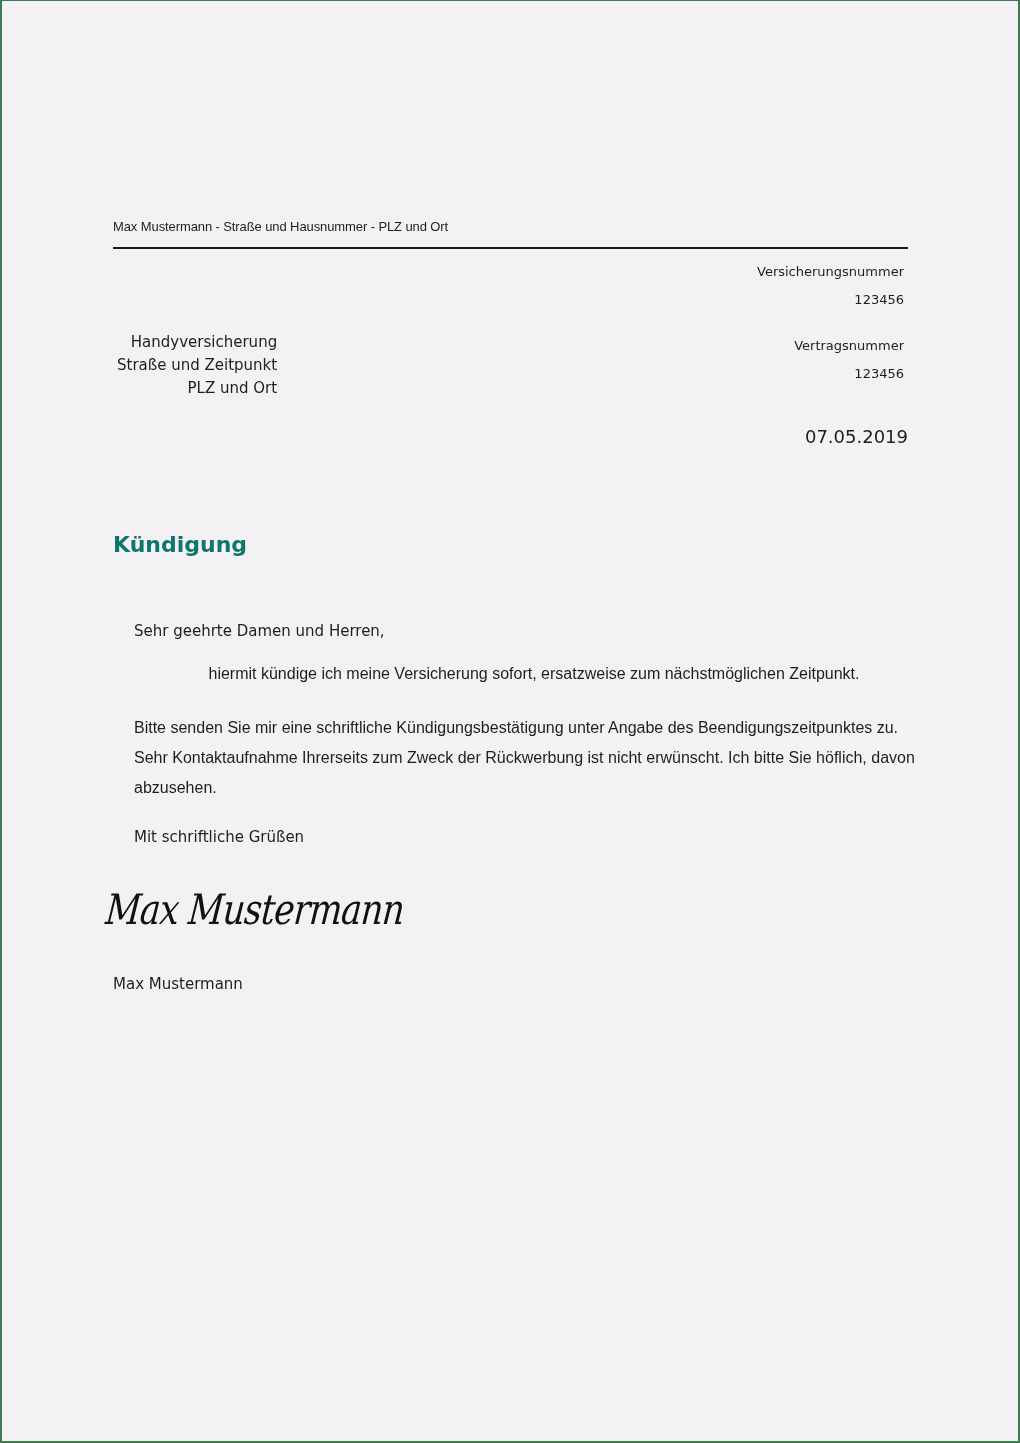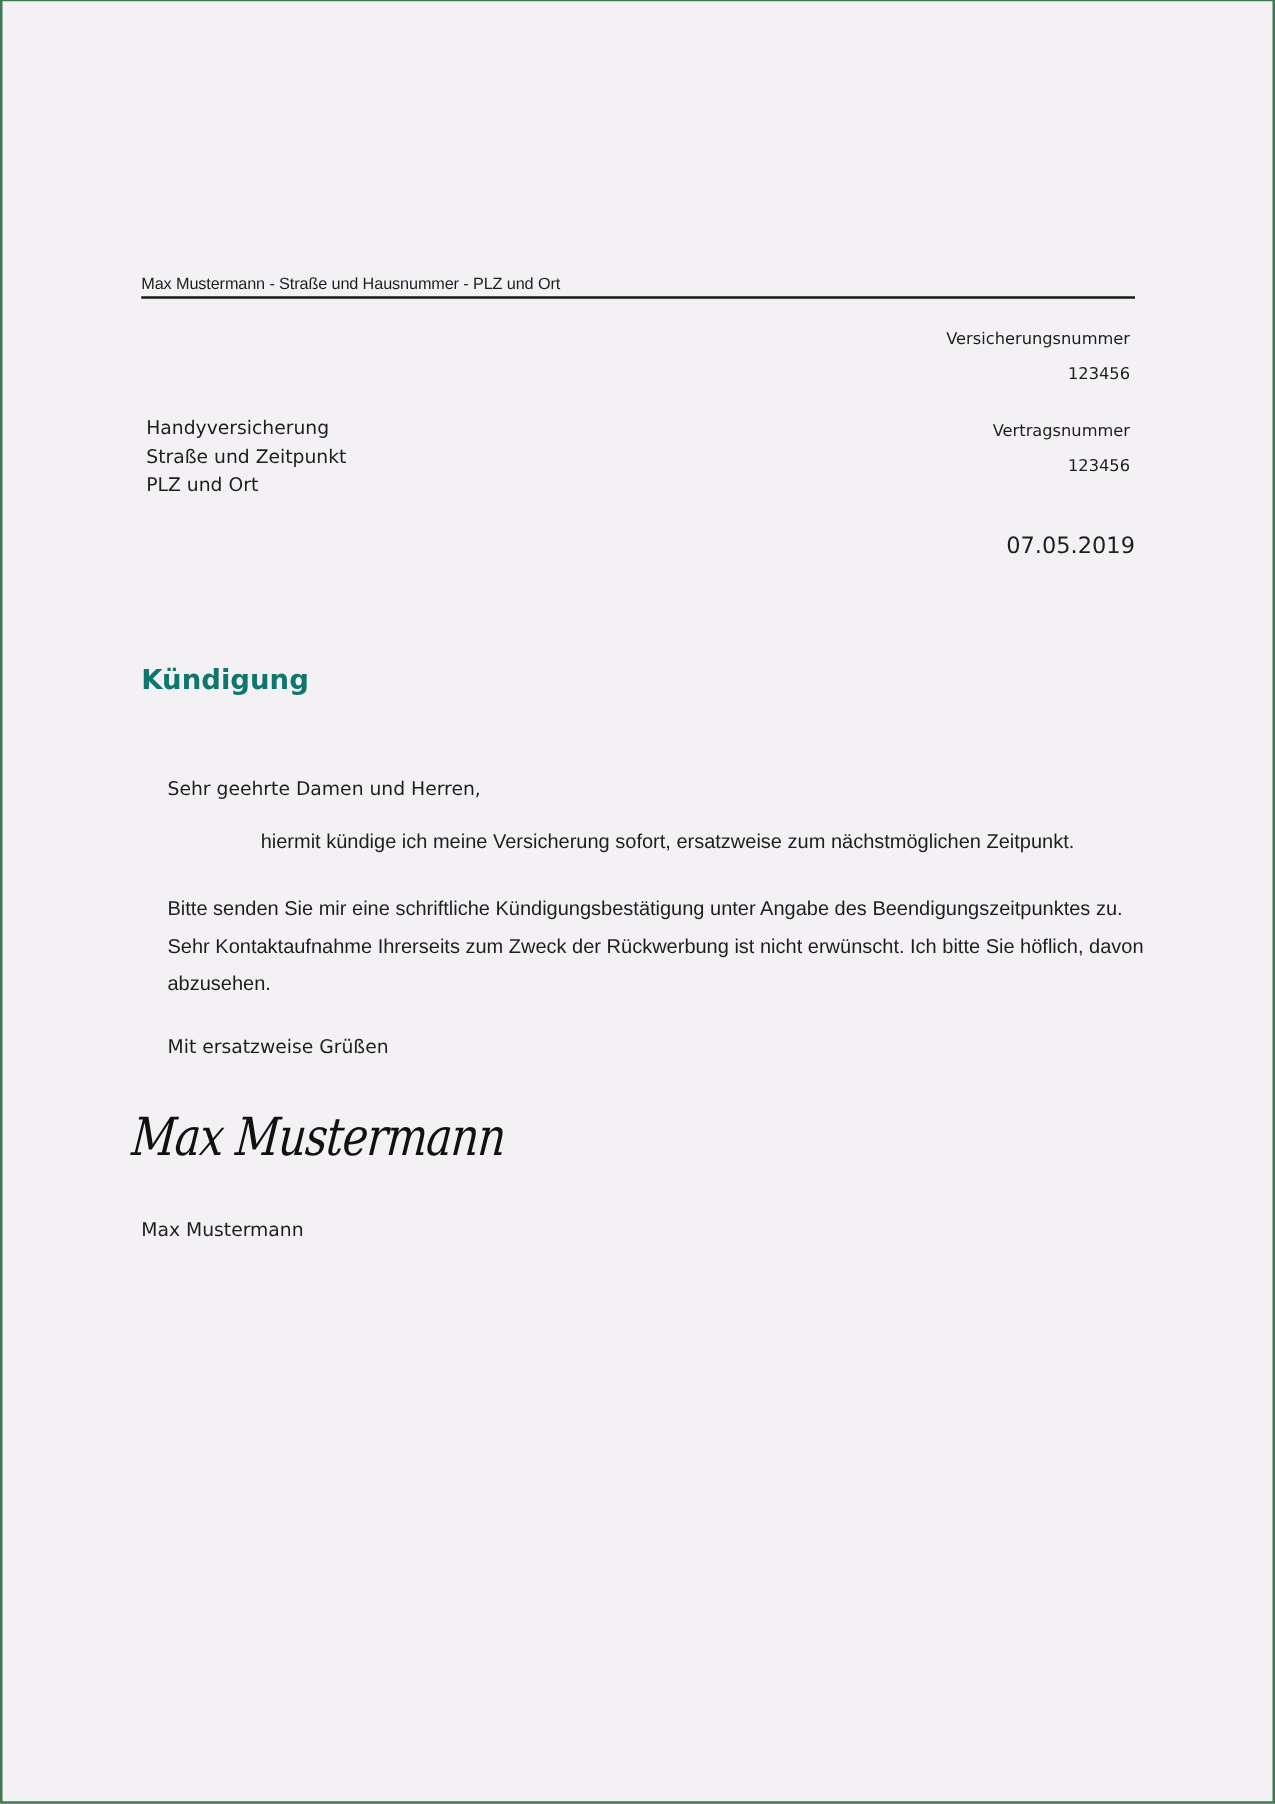--- a/index.html
+++ b/index.html
@@ -25,21 +25,21 @@
       pointer-events: none;
     }
     .sender-line {
       position: absolute;
       left: 113px;
       top: 219px;
       width: 795px;
       font-size: 13px;
       font-family: "Liberation Sans", sans-serif;
       letter-spacing: -0.1px;
-      padding-bottom: 3px;
+      padding-bottom: 13px;
       border-bottom: 2px solid #1a1a1a;
       color: #1e1e1e;
     }
     .meta-block {
       position: absolute;
       right: 116px;
       text-align: right;
       font-size: 13px;
       line-height: 28px;
     }
@@ -51,20 +51,21 @@
       top: 424px;
       font-size: 18px;
       line-height: 26px;
     }
     .recipient {
       position: absolute;
       left: 117px;
       top: 331px;
       font-size: 15px;
       line-height: 23px;
+      text-align: right;
     }
     .recipient div { white-space: nowrap; }
     .subject {
       position: absolute;
       left: 113px;
       top: 532px;
       font-size: 22px;
       font-weight: bold;
       color: #0f766e;
     }
@@ -128,17 +129,17 @@
 </div>
 
 <div class="subject">Kündigung</div>
 
 <div class="body-text salutation">Sehr geehrte Damen und Herren,</div>
 
 <div class="body-text para1">hiermit kündige ich meine Versicherung sofort, ersatzweise zum nächstmöglichen Zeitpunkt.</div>
 
 <div class="body-text para2">Bitte senden Sie mir eine schriftliche Kündigungsbestätigung unter Angabe des Beendigungszeitpunktes zu. Sehr Kontaktaufnahme Ihrerseits zum Zweck der Rückwerbung ist nicht erwünscht. Ich bitte Sie höflich, davon abzusehen.</div>
 
-<div class="body-text closing">Mit ersatzweise Grüßen</div>
+<div class="body-text closing">Mit schriftliche Grüßen</div>
 
 <div class="signature">Max Mustermann</div>
 
 <div class="signer-name">Max Mustermann</div>
 
 </body></html>

